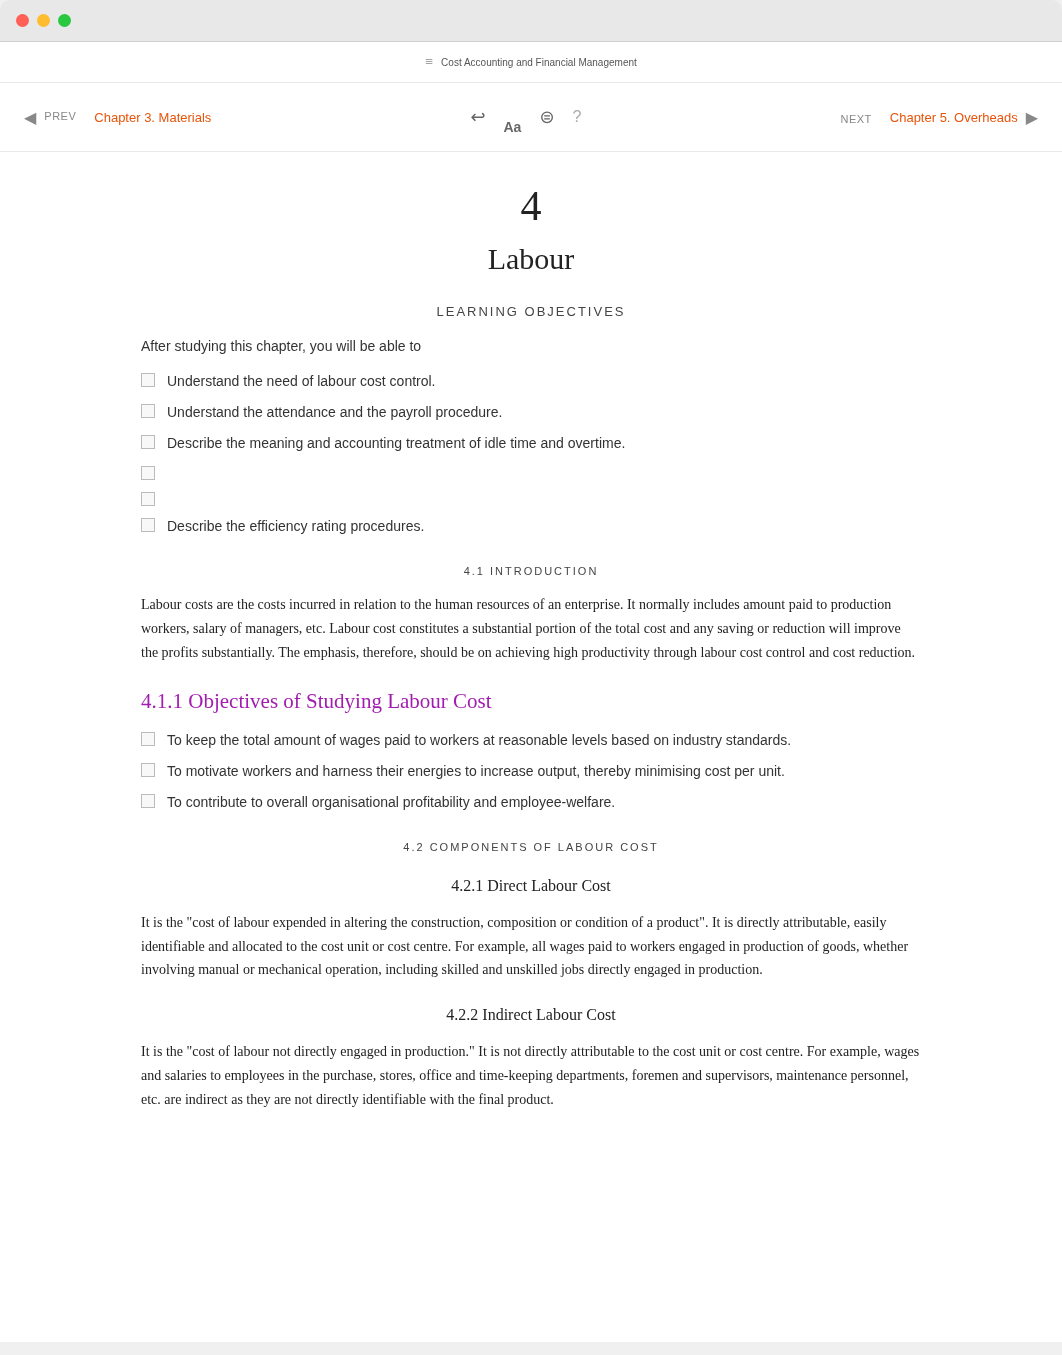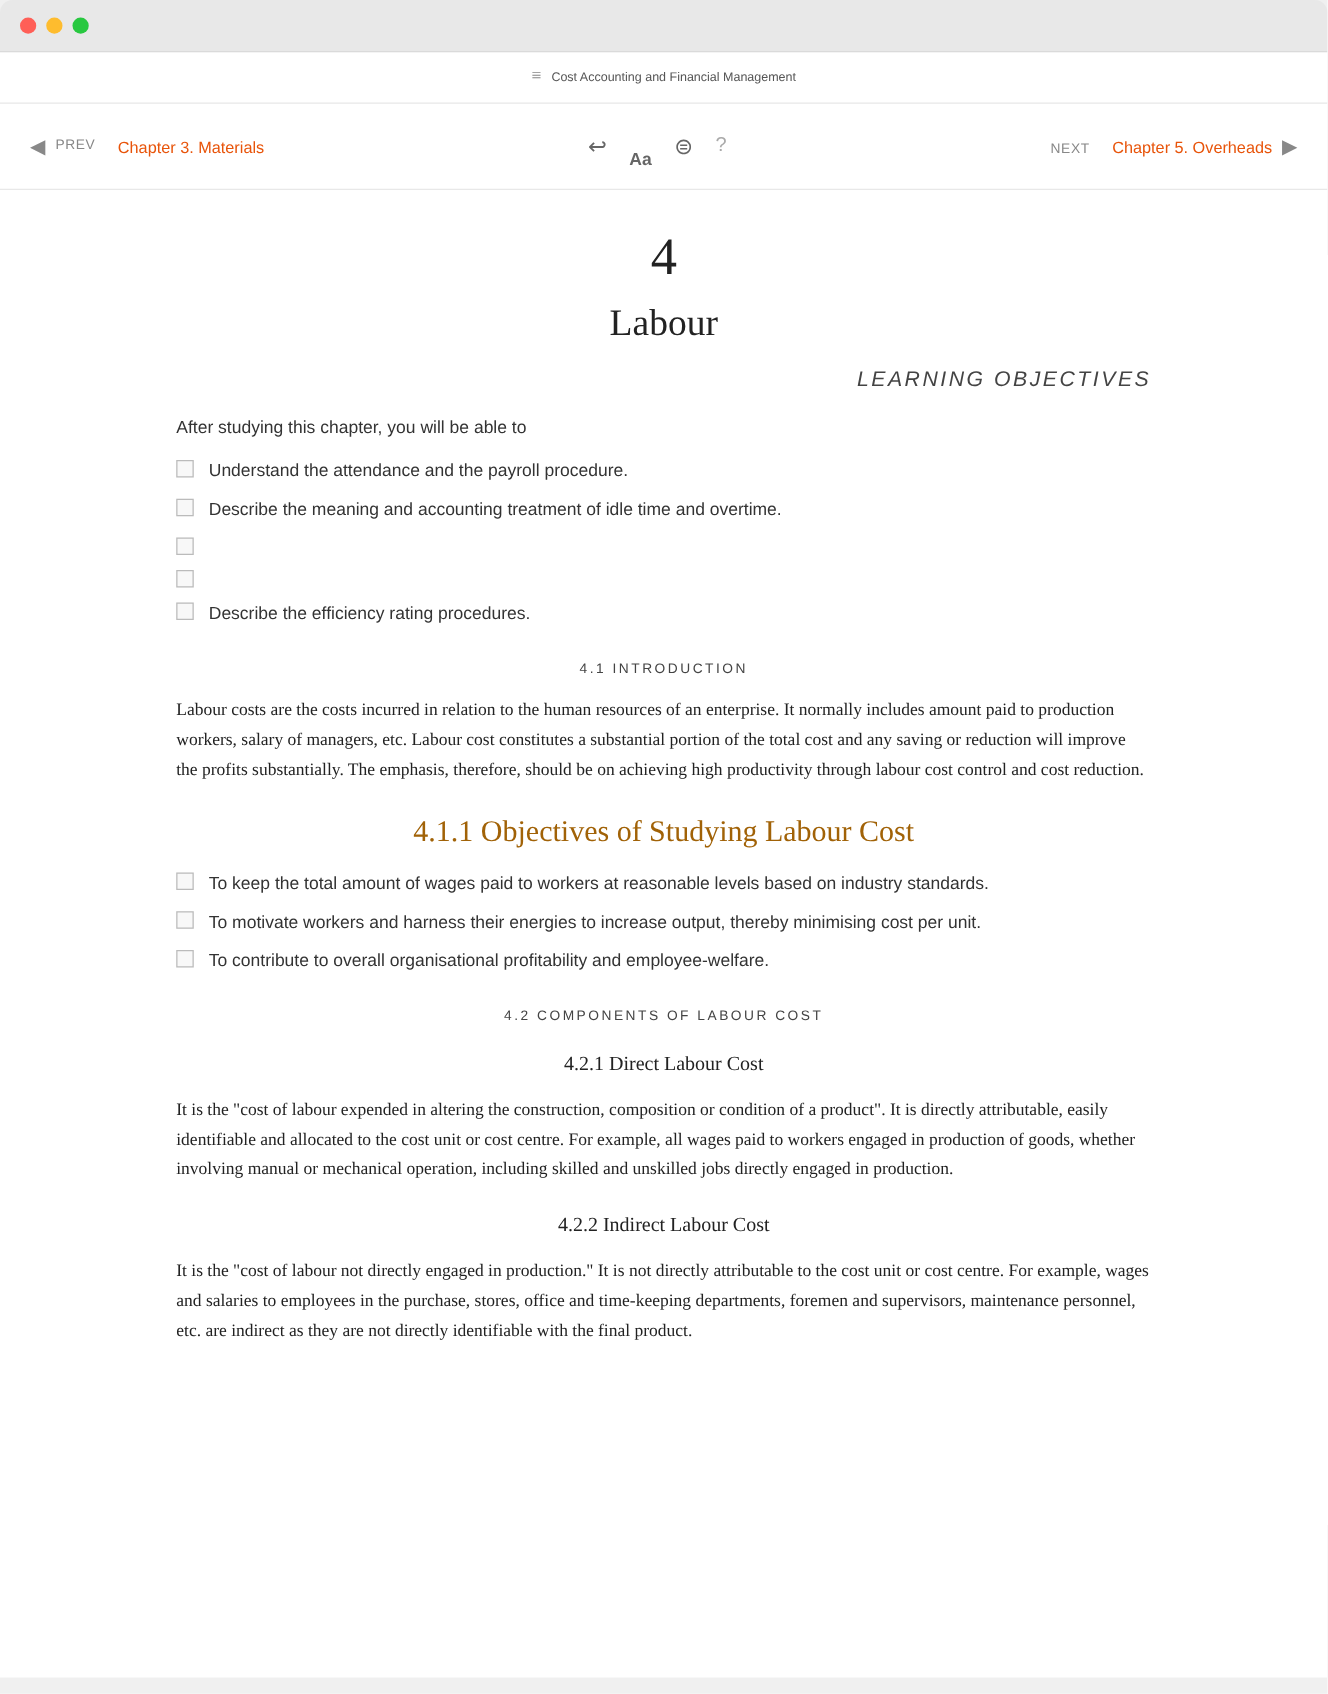--- a/index.html
+++ b/index.html
@@ -152,33 +152,32 @@
       color: #222;
       margin-bottom: 12px;
       font-family: Georgia, serif;
     }
 
     .chapter-title {
       text-align: center;
       font-size: 30px;
       font-weight: normal;
       color: #222;
-      margin-bottom: 18px;
+      margin-bottom: 28px;
       font-family: Georgia, serif;
     }
 
     .section-heading {
-      text-align: right;
-      font-size: 17px;
+      text-align: center;
+      font-size: 13px;
       letter-spacing: 2px;
       color: #444;
       font-family: Arial, sans-serif;
       margin-bottom: 16px;
       text-transform: uppercase;
-      font-style: italic;
     }
 
     .intro-text {
       font-size: 14px;
       color: #333;
       margin-bottom: 14px;
       font-family: Arial, sans-serif;
       line-height: 1.6;
     }
 
@@ -212,23 +211,23 @@
       text-align: center;
       font-size: 11px;
       letter-spacing: 2px;
       color: #444;
       font-family: Arial, sans-serif;
       margin: 28px 0 16px;
       text-transform: uppercase;
     }
 
     .h2-heading {
-      text-align: center;
-      font-size: 24px;
-      color: #a16207;
+      text-align: left;
+      font-size: 21px;
+      color: #a21caf;
       font-family: Georgia, serif;
       margin: 24px 0 16px;
       font-weight: normal;
     }
 
     .h3-heading {
       text-align: center;
       font-size: 16px;
       color: #222;
       font-family: Georgia, serif;
@@ -293,20 +292,24 @@
 
     <div class="chapter-title">Labour</div>
 
     <div class="section-heading">LEARNING OBJECTIVES</div>
 
     <p class="intro-text">After studying this chapter, you will be able to</p>
 
     <ul class="bullet-list">
       <li>
         <div class="bullet-box"></div>
+        <span>Understand the need of labour cost control.</span>
+      </li>
+      <li>
+        <div class="bullet-box"></div>
         <span>Understand the attendance and the payroll procedure.</span>
       </li>
       <li>
         <div class="bullet-box"></div>
         <span>Describe the meaning and accounting treatment of idle time and overtime.</span>
       </li>
       <li>
         <div class="bullet-box"></div>
       </li>
       <li>

